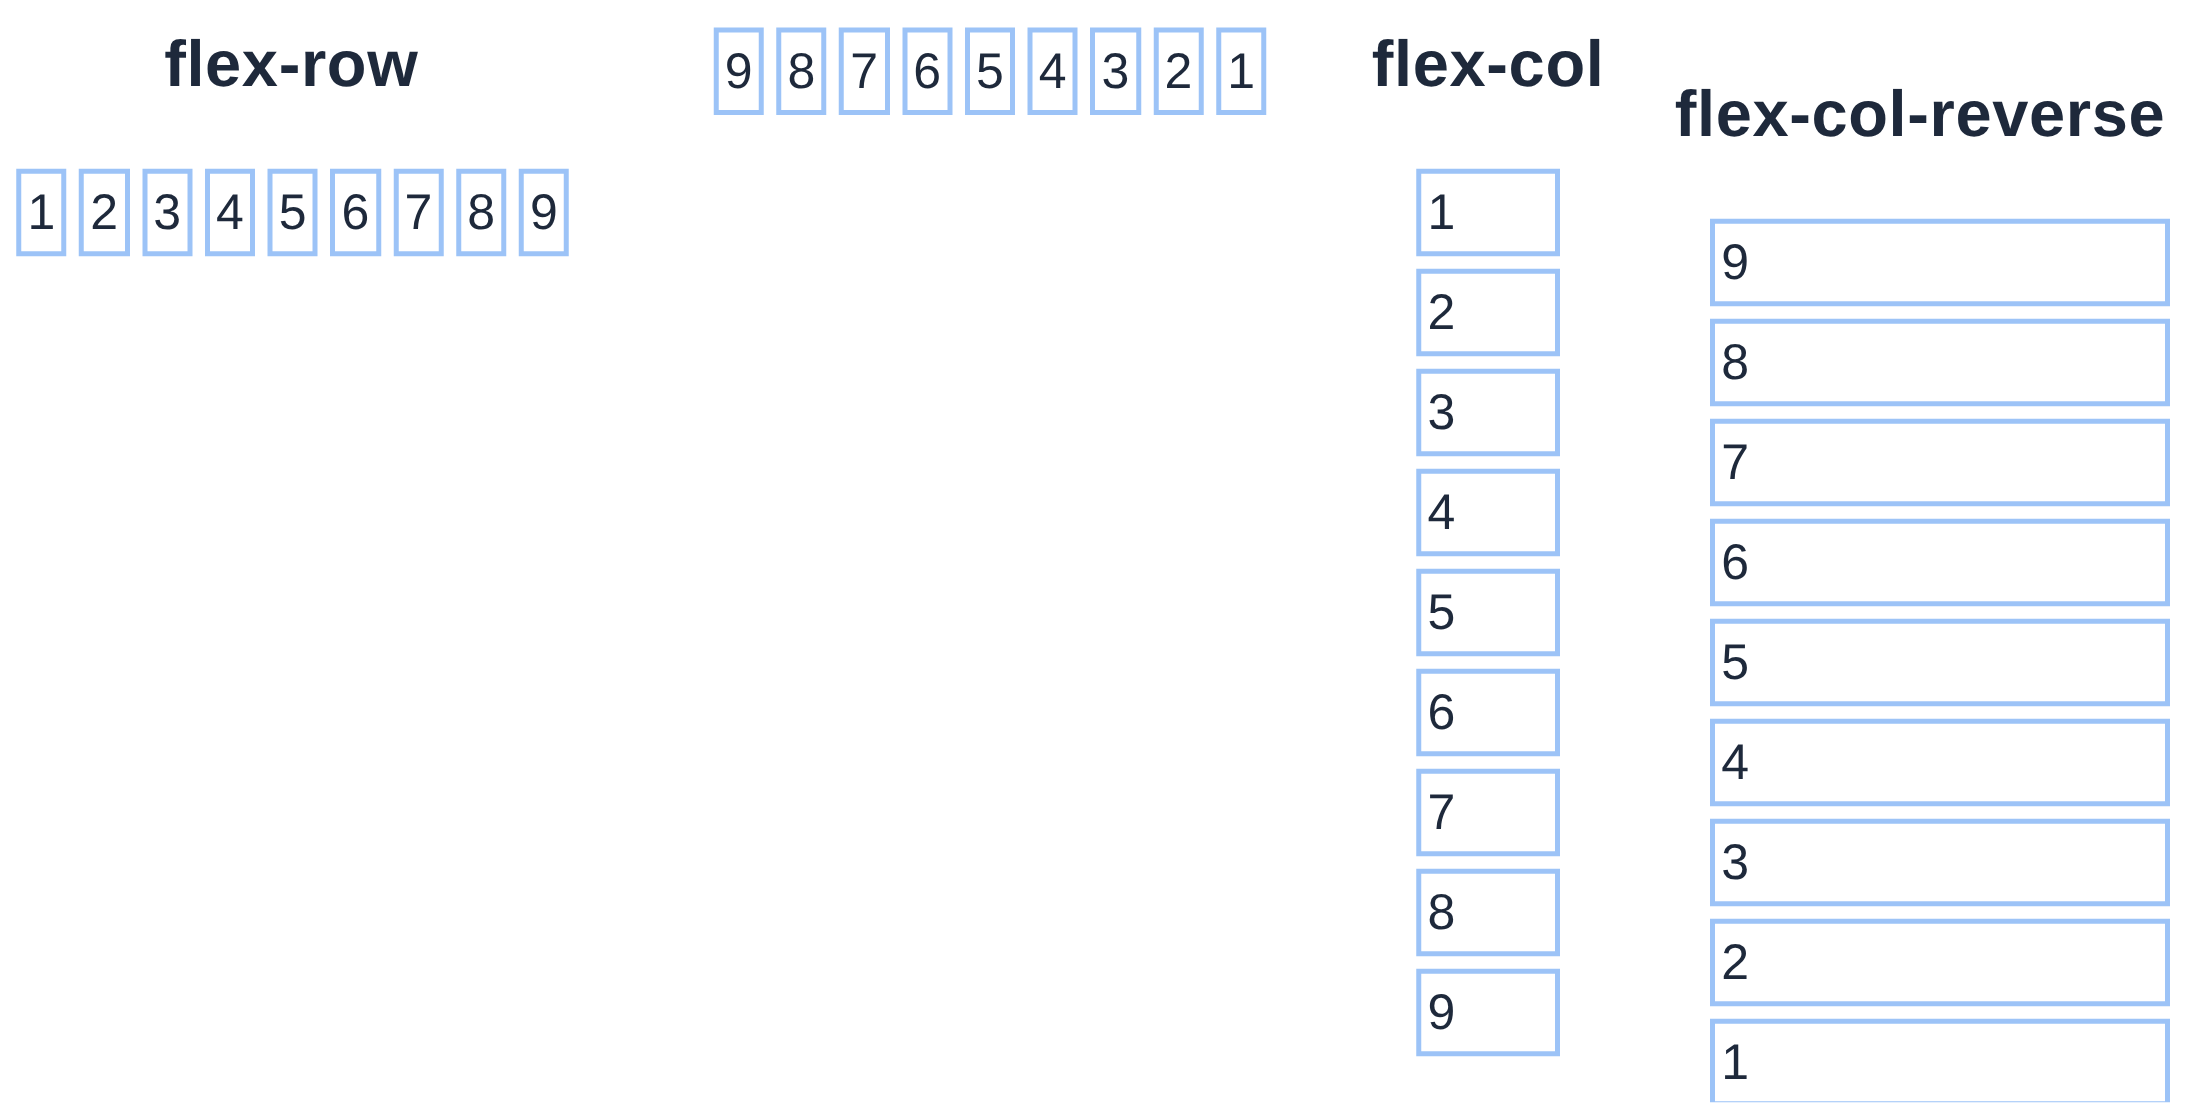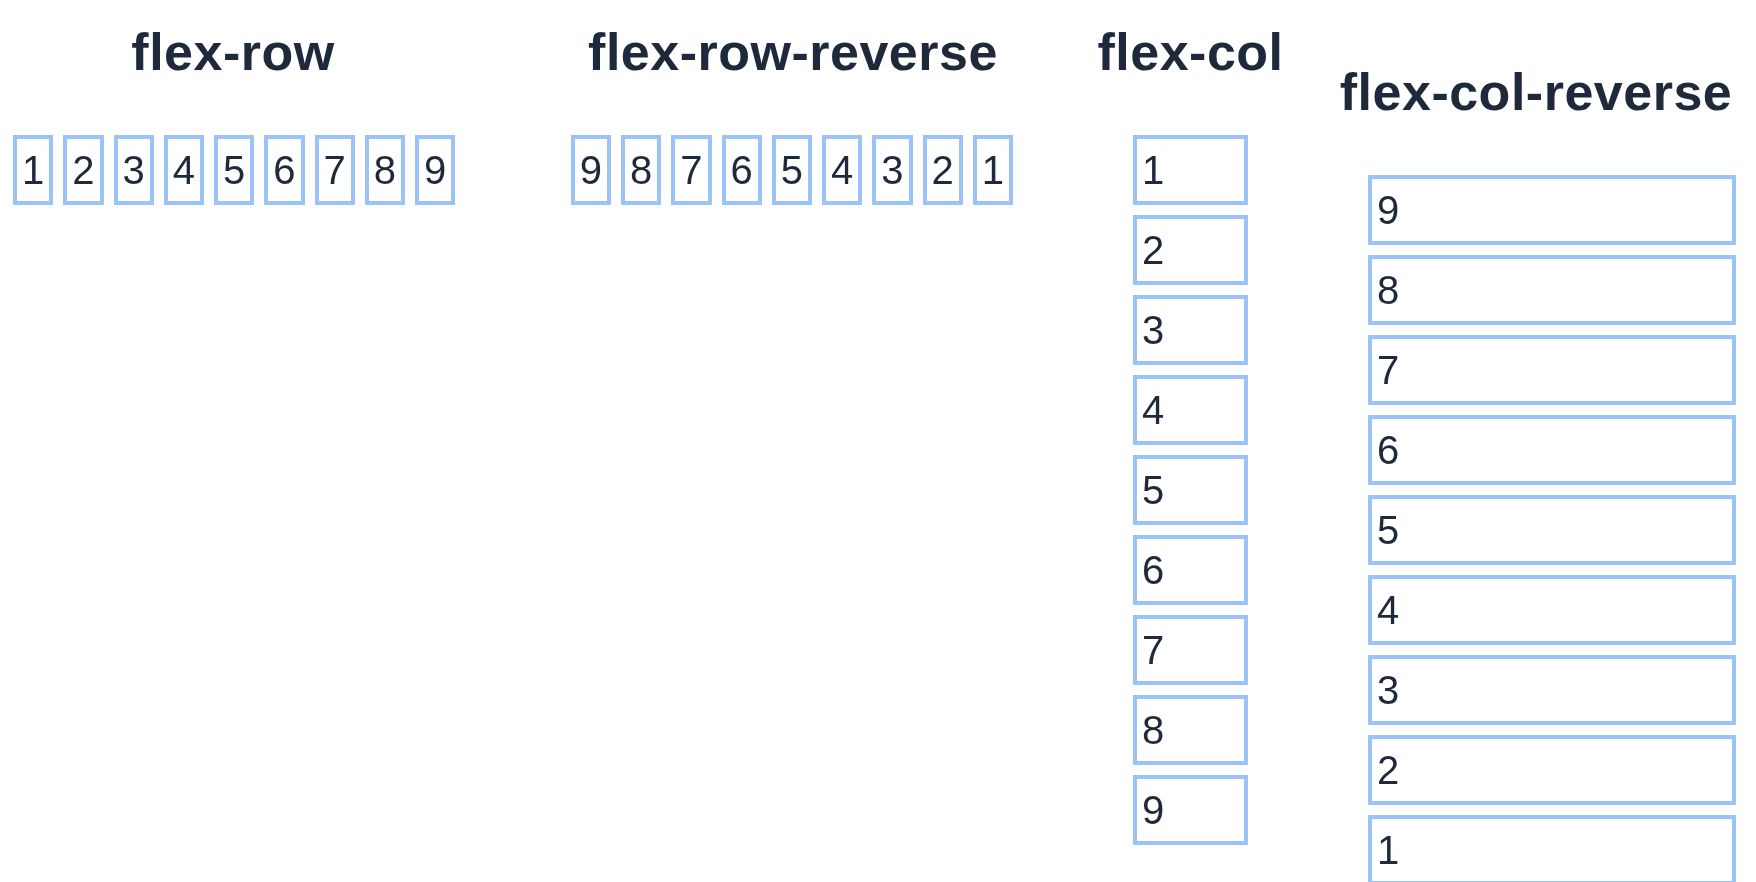--- a/index.html
+++ b/index.html
@@ -80,21 +80,20 @@
           <div class="box">4</div>
           <div class="box">5</div>
           <div class="box">6</div>
           <div class="box">7</div>
           <div class="box">8</div>
           <div class="box">9</div>
         </div>
     </section>
 
     <section class="demo-section sec-flex-row-reverse">
-      <h1 class="demo-title">flex-row-reverse</h1>
       <div class="demo" style="flex-direction: row-reverse;">
           <div class="box">1</div>
           <div class="box">2</div>
           <div class="box">3</div>
           <div class="box">4</div>
           <div class="box">5</div>
           <div class="box">6</div>
           <div class="box">7</div>
           <div class="box">8</div>
           <div class="box">9</div>

